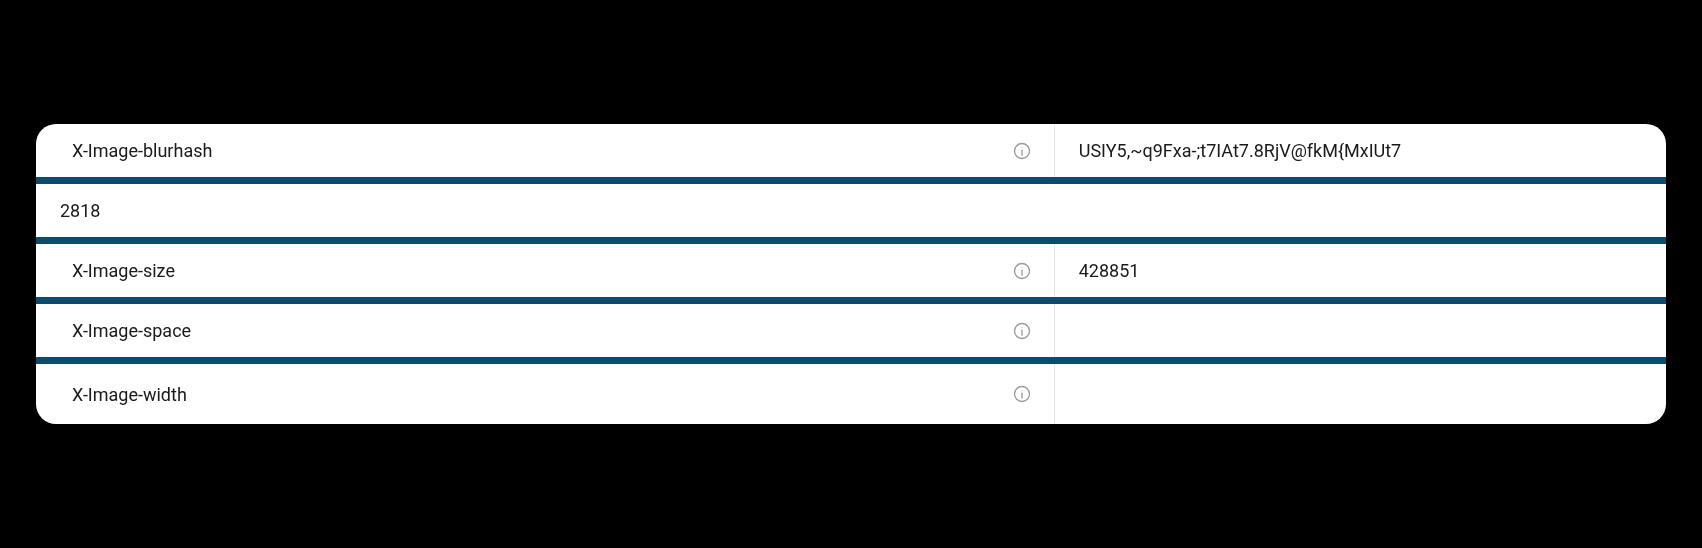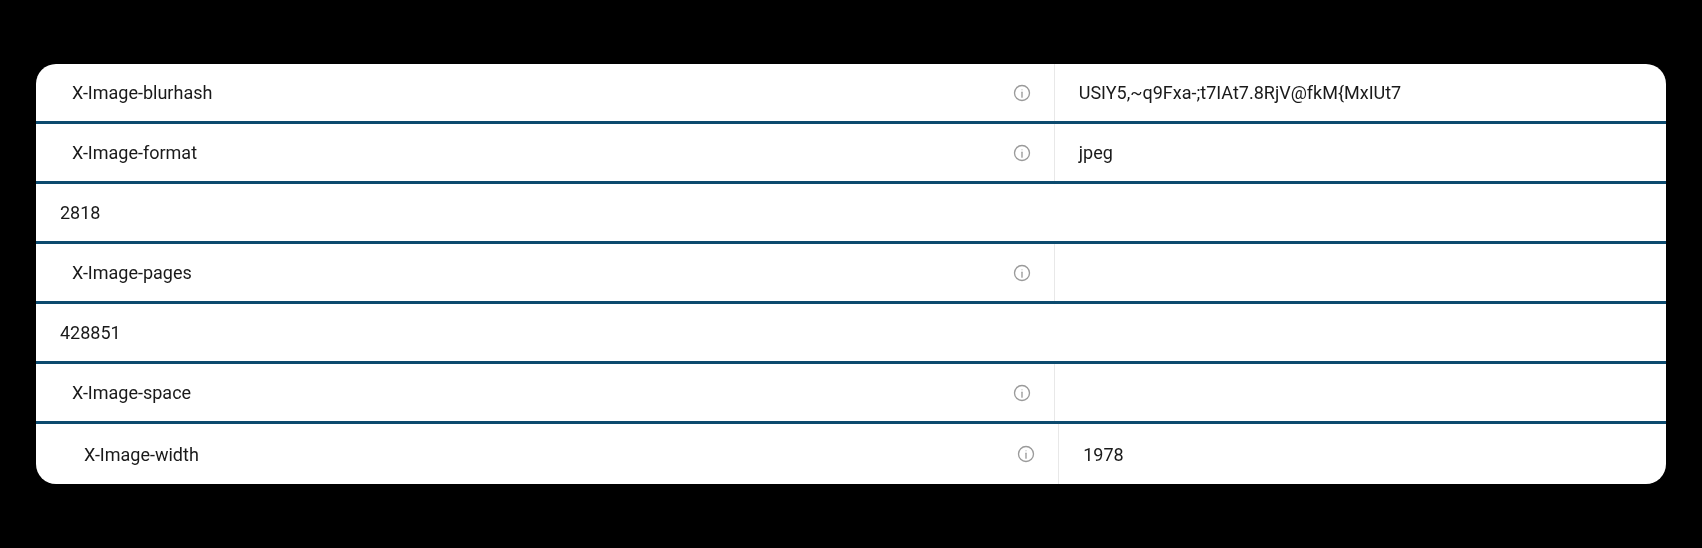--- a/index.html
+++ b/index.html
@@ -18,27 +18,26 @@
     }
     .panel {
       background: #fff;
       border-radius: 20px;
       width: 100%;
       overflow: hidden;
       box-shadow: 0 4px 20px rgba(0,0,0,0.3);
     }
     .row {
       display: flex;
-      border-bottom: 3px solid #0c4a6e;
+      border-bottom: 7px solid #0c4a6e;
       min-height: 60px;
       align-items: stretch;
     }
     .row:last-child {
       border-bottom: none;
-      margin-left: 12px;
     }
     .key-cell {
       flex: 0 0 62.5%;
       display: flex;
       align-items: center;
       justify-content: space-between;
       padding: 0 22px 0 36px;
       border-right: 1px solid #e8e8e8;
     }
     .key-label {
@@ -82,53 +81,37 @@
         <svg viewBox="0 0 24 24" fill="none" stroke="currentColor" stroke-width="1.6">
           <circle cx="12" cy="12" r="9"></circle>
           <circle cx="12" cy="8" r="0.6" fill="currentColor" stroke="none"></circle>
           <path d="M12 11v6" stroke-linecap="round"></path>
         </svg>
       </span>
     </div>
     <div class="value-cell">USIY5,~q9Fxa-;t7IAt7.8RjV@fkM{MxIUt7</div>
   </div>
 
+
+  <div class="row">
+    <div class="value-cell">2818</div>
+  </div>
+
+
   <div class="row">
     <div class="key-cell">
-      <span class="key-label">X-Image-format</span>
+      <span class="key-label">X-Image-size</span>
       <span class="info-icon">
         <svg viewBox="0 0 24 24" fill="none" stroke="currentColor" stroke-width="1.6">
           <circle cx="12" cy="12" r="9"></circle>
           <circle cx="12" cy="8" r="0.6" fill="currentColor" stroke="none"></circle>
           <path d="M12 11v6" stroke-linecap="round"></path>
         </svg>
       </span>
     </div>
-    <div class="value-cell">jpeg</div>
-  </div>
-
-  <div class="row">
-    <div class="value-cell">2818</div>
-  </div>
-
-  <div class="row">
-    <div class="key-cell">
-      <span class="key-label">X-Image-pages</span>
-      <span class="info-icon">
-        <svg viewBox="0 0 24 24" fill="none" stroke="currentColor" stroke-width="1.6">
-          <circle cx="12" cy="12" r="9"></circle>
-          <circle cx="12" cy="8" r="0.6" fill="currentColor" stroke="none"></circle>
-          <path d="M12 11v6" stroke-linecap="round"></path>
-        </svg>
-      </span>
-    </div>
-    <div class="value-cell"></div>
-  </div>
-
-  <div class="row">
     <div class="value-cell">428851</div>
   </div>
 
   <div class="row">
     <div class="key-cell">
       <span class="key-label">X-Image-space</span>
       <span class="info-icon">
         <svg viewBox="0 0 24 24" fill="none" stroke="currentColor" stroke-width="1.6">
           <circle cx="12" cy="12" r="9"></circle>
           <circle cx="12" cy="8" r="0.6" fill="currentColor" stroke="none"></circle>
@@ -142,15 +125,14 @@
     <div class="key-cell">
       <span class="key-label">X-Image-width</span>
       <span class="info-icon">
         <svg viewBox="0 0 24 24" fill="none" stroke="currentColor" stroke-width="1.6">
           <circle cx="12" cy="12" r="9"></circle>
           <circle cx="12" cy="8" r="0.6" fill="currentColor" stroke="none"></circle>
           <path d="M12 11v6" stroke-linecap="round"></path>
         </svg>
       </span>
     </div>
-    <div class="value-cell">1978</div>
   </div>
 </div>
 
 </body></html>

